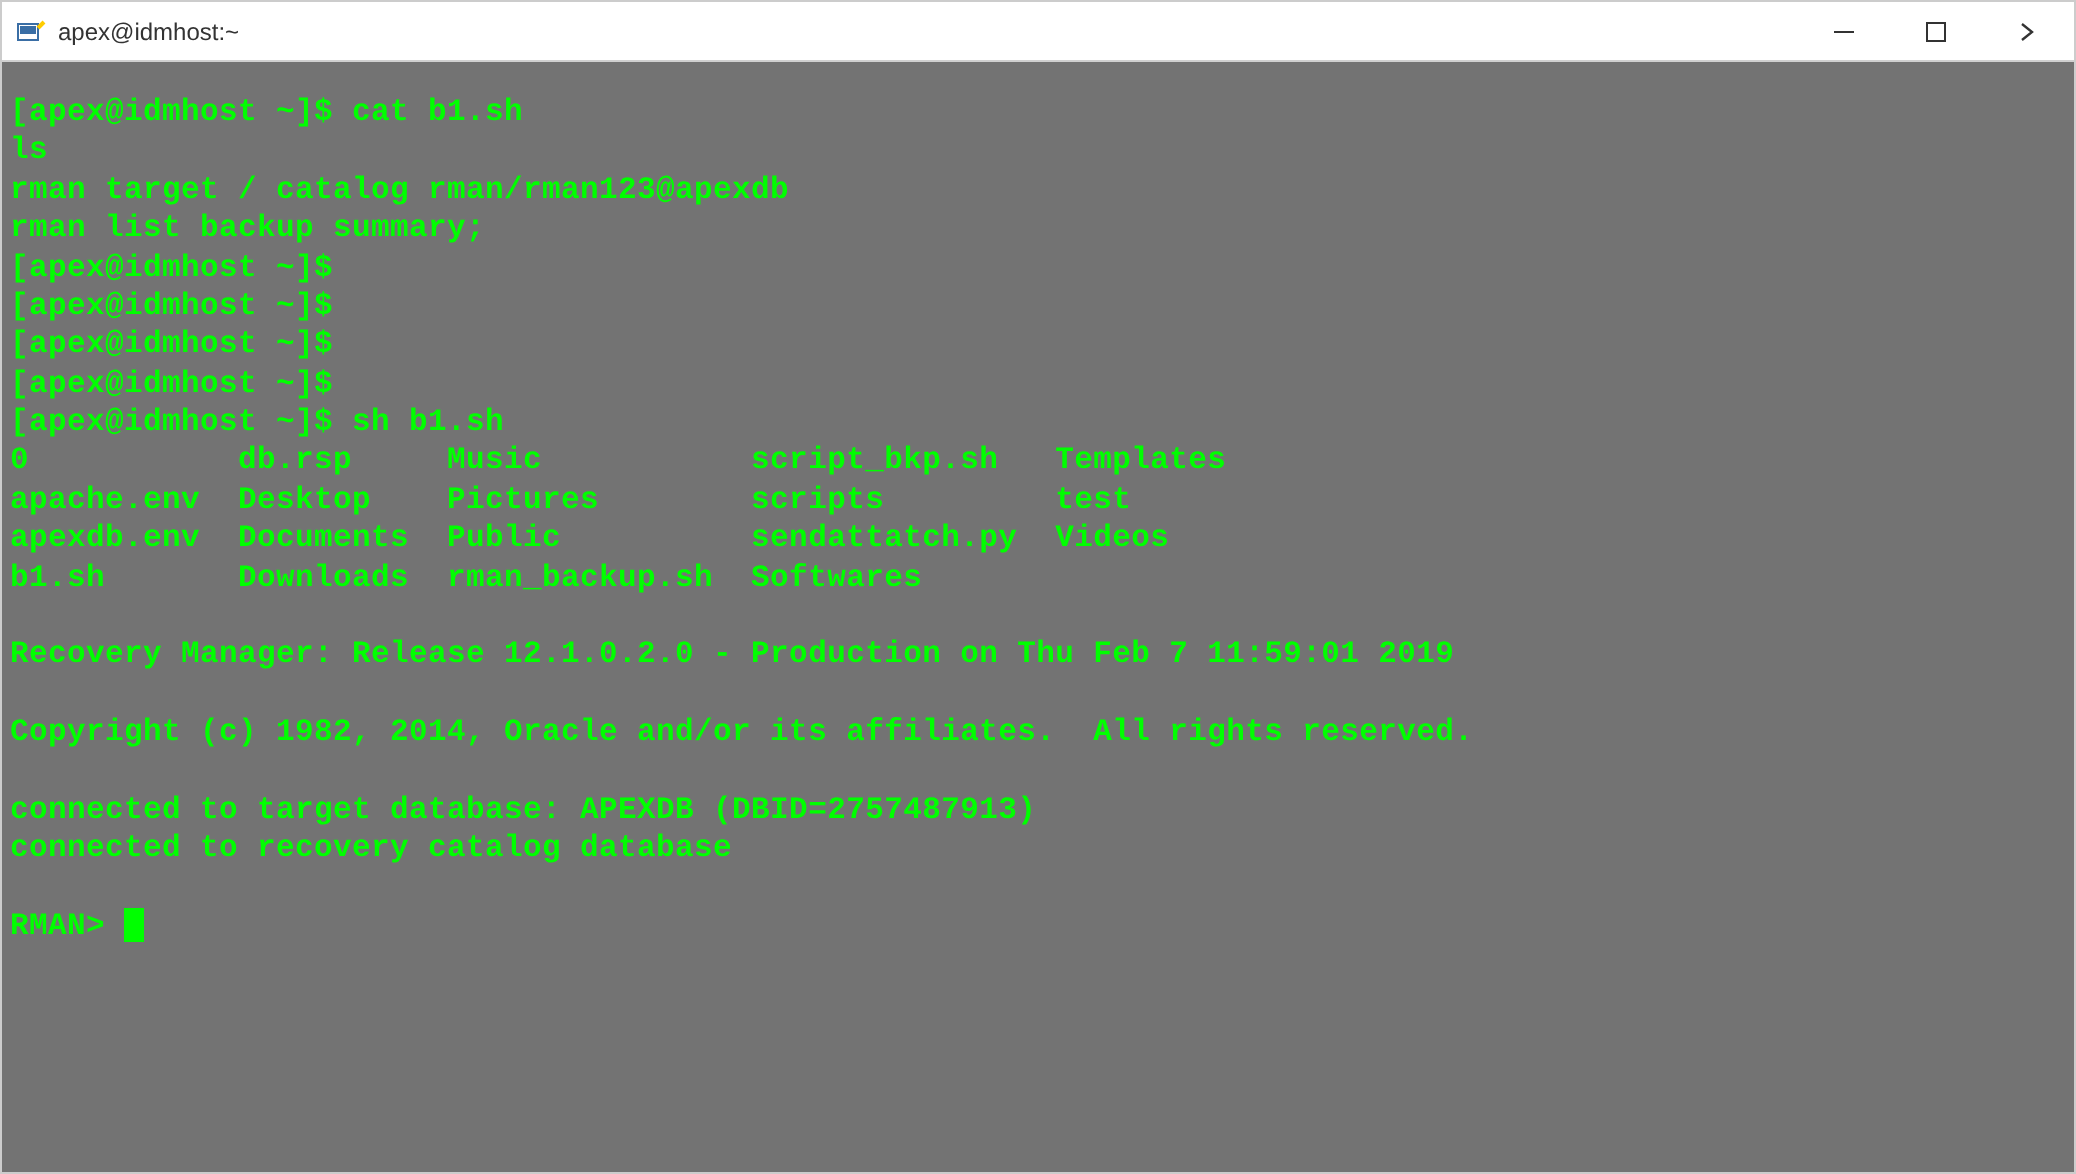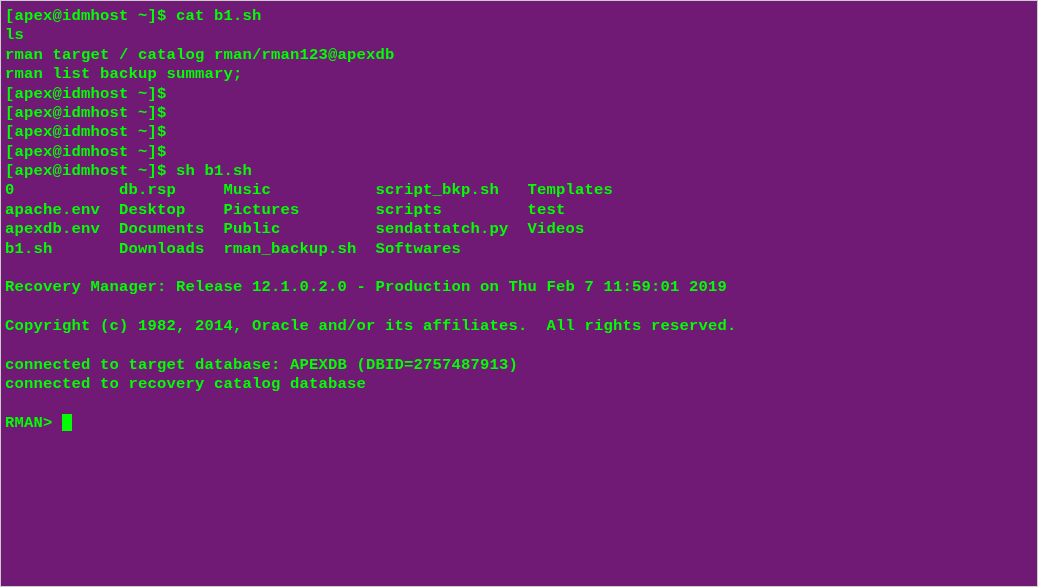--- a/index.html
+++ b/index.html
@@ -53,22 +53,22 @@
       display: flex;
       align-items: center;
       justify-content: center;
       font-family: "Segoe UI", sans-serif;
       font-size: 13px;
       color: #333;
       cursor: pointer;
     }
     .terminal {
       flex: 1;
-      background: #701a75;
-      padding: 6px 4px;
+      background: #737373;
+      padding: 16px 4px;
       font-size: 15.5px;
       line-height: 1.25;
       font-weight: bold;
       white-space: pre;
       overflow: hidden;
       color: #00ff00;
       letter-spacing: 0.2px;
     }
     .prompt {
       color: #00ff00;
@@ -85,14 +85,41 @@
       height: 17px;
       background: #00ff00;
       vertical-align: text-bottom;
       margin-bottom: 1px;
     }
   </style>
 </head>
 <body>
 
 <div class="window">
+  <div class="titlebar">
+    <span class="titlebar-icon">
+      <svg width="16" height="16" viewBox="0 0 16 16">
+        <rect x="2" y="4" width="10" height="8" fill="#fff" stroke="#3a6ea5" stroke-width="1"></rect>
+        <rect x="3" y="5" width="8" height="4" fill="#3a6ea5"></rect>
+        <line x1="12" y1="6" x2="15" y2="3" stroke="#ffcc00" stroke-width="2"></line>
+      </svg>
+    </span>
+    <span class="titlebar-title">apex@idmhost:~</span>
+    <div class="titlebar-controls">
+      <div class="titlebar-btn">
+        <svg width="10" height="10" viewBox="0 0 10 10">
+            <line x1="0" y1="5" x2="10" y2="5" stroke="#333" stroke-width="1"></line>
+          </svg>
+      </div>
+      <div class="titlebar-btn">
+        <svg width="10" height="10" viewBox="0 0 10 10">
+            <rect x="0.5" y="0.5" width="9" height="9" fill="none" stroke="#333" stroke-width="1"></rect>
+          </svg>
+      </div>
+      <div class="titlebar-btn">
+        <svg width="10" height="10" viewBox="0 0 10 10">
+            <path d="M2 1 L7 5 L2 9" fill="none" stroke="#333" stroke-width="1.2"></path>
+          </svg>
+      </div>
+    </div>
+  </div>
   <div class="terminal" id="terminal"><div><span class="prompt">[apex@idmhost ~]$ </span><span class="cmd">cat b1.sh</span></div><div><span class="output">ls</span></div><div><span class="output">rman target / catalog rman/rman123@apexdb</span></div><div><span class="output">rman list backup summary;</span></div><div><span class="prompt">[apex@idmhost ~]$ </span><span class="cmd"></span></div><div><span class="prompt">[apex@idmhost ~]$ </span><span class="cmd"></span></div><div><span class="prompt">[apex@idmhost ~]$ </span><span class="cmd"></span></div><div><span class="prompt">[apex@idmhost ~]$ </span><span class="cmd"></span></div><div><span class="prompt">[apex@idmhost ~]$ </span><span class="cmd">sh b1.sh</span></div><div><span class="output">0           db.rsp     Music           script_bkp.sh   Templates</span></div><div><span class="output">apache.env  Desktop    Pictures        scripts         test</span></div><div><span class="output">apexdb.env  Documents  Public          sendattatch.py  Videos</span></div><div><span class="output">b1.sh       Downloads  rman_backup.sh  Softwares</span></div><div>&nbsp;</div><div><span class="output">Recovery Manager: Release 12.1.0.2.0 - Production on Thu Feb 7 11:59:01 2019</span></div><div>&nbsp;</div><div><span class="output">Copyright (c) 1982, 2014, Oracle and/or its affiliates.  All rights reserved.</span></div><div>&nbsp;</div><div><span class="output">connected to target database: APEXDB (DBID=2757487913)</span></div><div><span class="output">connected to recovery catalog database</span></div><div>&nbsp;</div><div><span class="output">RMAN&gt; </span><span class="cursor-block"></span></div></div>
 </div>
 
 </body></html>

